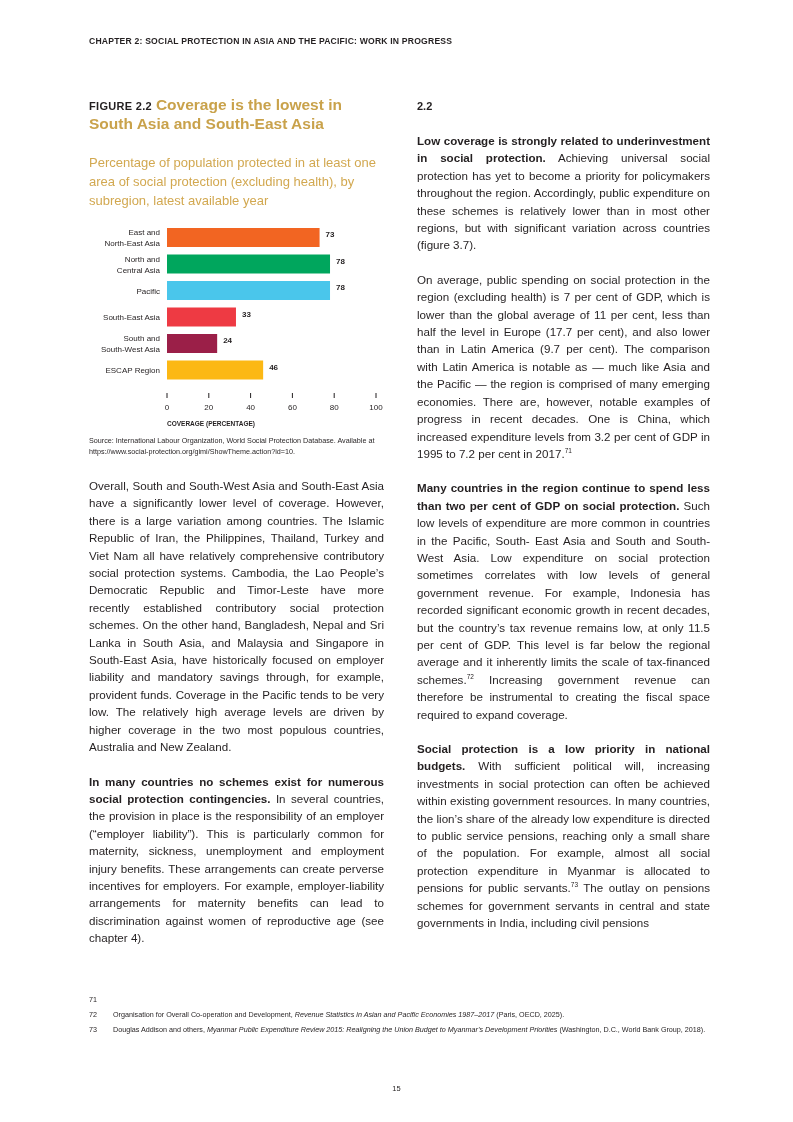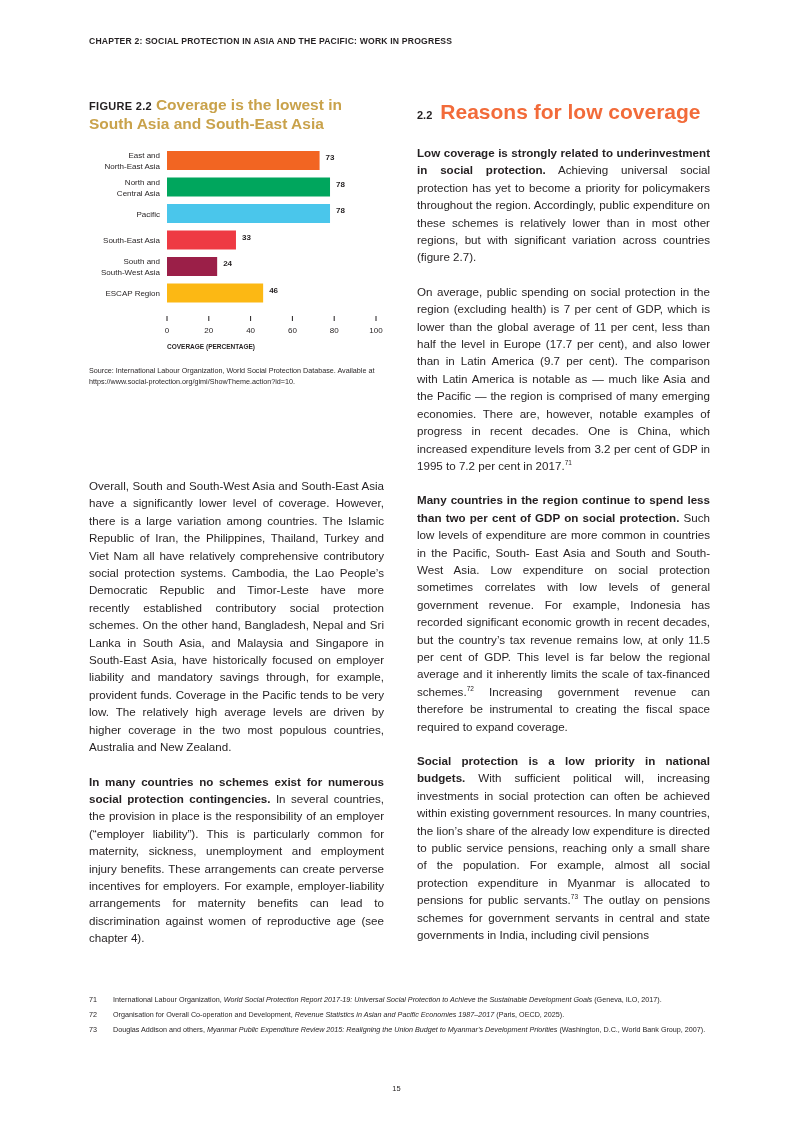--- a/index.html
+++ b/index.html
@@ -7,21 +7,21 @@
          font-family: "Liberation Sans", "DejaVu Sans", sans-serif; color: #231f20; }
   .chapter-head { position: absolute; left: 89px; top: 36px; font-size: 8.6px; font-weight: bold;
                   letter-spacing: 0.2px; color: #231f20; }
   .left-col { position: absolute; left: 89px; top: 96px; width: 295px; }
   .right-col { position: absolute; left: 410px; top: 100px; width: 293px; margin-left: 7px; }
   .fig-title { font-size: 15.5px; line-height: 18px; color: #c9a24b; font-weight: bold; margin: 0; }
   .fig-label { font-size: 11px; color: #231f20; font-weight: bold; letter-spacing: 0.3px; margin-right: 4px; }
   .fig-sub { font-size: 13px; line-height: 19px; color: #d2a850; margin: 20px 0 0 0; }
   .chart { position: relative; width: 300px; height: 205px; margin-top: 16px; }
   .chart svg { position: absolute; left: 0; top: 0; }
-  .source { font-size: 7.2px; line-height: 11px; color: #231f20; margin-top: 11px; }
+  .source { font-size: 7.2px; line-height: 11px; color: #231f20; margin-top: 4px; }
   p.body { font-size: 11.6px; line-height: 17.4px; text-align: justify; margin: 0; }
   p.body + p.body { margin-top: 17px; }
   .left-text { position: absolute; left: 89px; top: 477px; width: 295px; }
   .section-head { margin: 0 0 20px 0; display: flex; align-items: baseline; }
   .section-num { font-size: 11px; font-weight: bold; color: #231f20; margin-right: 8px; }
   .section-title { font-size: 21px; font-weight: bold; color: #f26b3a; }
   .lead { font-weight: bold; }
   sup { font-size: 6.5px; line-height: 0; }
   .footnotes { position: absolute; left: 89px; top: 994px; width: 620px; font-size: 7.2px; line-height: 11px; }
   .fn { display: flex; margin-bottom: 4px; }
@@ -30,20 +30,21 @@
 </style>
 </head>
 <body>
 
 <div class="chapter-head">CHAPTER 2: SOCIAL PROTECTION IN ASIA AND THE PACIFIC: WORK IN PROGRESS</div>
 
 <div class="left-col">
   <h2 class="fig-title">
     <span class="fig-label">FIGURE 2.2</span><span>Coverage is the lowest in South Asia and South-East Asia</span>
   </h2>
+  <p class="fig-sub">Percentage of population protected in at least one area of social protection (excluding health), by subregion, latest available year</p>
   <div class="chart">
     <svg id="chart-svg" width="300" height="205">
         <rect x="78" y="2" width="152.57" height="19" fill="#f26522"></rect>
         <text x="236.57" y="11" font-size="8" font-weight="bold" fill="#231f20" font-family="Liberation Sans, sans-serif">73</text>
         <text x="71" y="9" font-size="8" text-anchor="end" fill="#231f20" font-family="Liberation Sans, sans-serif">East and</text>
         <text x="71" y="20" font-size="8" text-anchor="end" fill="#231f20" font-family="Liberation Sans, sans-serif">North-East Asia</text>
         <rect x="78" y="28.5" width="163.02" height="19" fill="#00a65d"></rect>
         <text x="247.02" y="37.5" font-size="8" font-weight="bold" fill="#231f20" font-family="Liberation Sans, sans-serif">78</text>
         <text x="71" y="35.5" font-size="8" text-anchor="end" fill="#231f20" font-family="Liberation Sans, sans-serif">North and</text>
         <text x="71" y="46.5" font-size="8" text-anchor="end" fill="#231f20" font-family="Liberation Sans, sans-serif">Central Asia</text>
@@ -79,36 +80,34 @@
 </div>
 
 <div class="left-text">
   <p class="body">Overall, South and South-West Asia and South-East Asia have a significantly lower level of coverage. However, there is a large variation among countries. The Islamic Republic of Iran, the Philippines, Thailand, Turkey and Viet Nam all have relatively comprehensive contributory social protection systems. Cambodia, the Lao People’s Democratic Republic and Timor-Leste have more recently established contributory social protection schemes. On the other hand, Bangladesh, Nepal and Sri Lanka in South Asia, and Malaysia and Singapore in South-East Asia, have historically focused on employer liability and mandatory savings through, for example, provident funds. Coverage in the Pacific tends to be very low. The relatively high average levels are driven by higher coverage in the two most populous countries, Australia and New Zealand.</p>
   <p class="body"><span class="lead">In many countries no schemes exist for numerous social protection contingencies.</span><span> In several countries, the provision in place is the responsibility of an employer (“employer liability”). This is particularly common for maternity, sickness, unemployment and employment injury benefits. These arrangements can create perverse incentives for employers. For example, employer-liability arrangements for maternity benefits can lead to discrimination against women of reproductive age (see chapter 4).</span></p>
 </div>
 
 <div class="right-col">
   <div class="section-head">
     <span class="section-num">2.2</span>
-    <span class="section-title">Reasons for low coverage</span>
   </div>
-  <p class="body"><span class="lead">Low coverage is strongly related to underinvestment in social protection.</span><span> Achieving universal social protection has yet to become a priority for policymakers throughout the region. Accordingly, public expenditure on these schemes is relatively lower than in most other regions, but with significant variation across countries (figure 2.7).</span></p>
+  <p class="body"><span class="lead">Low coverage is strongly related to underinvestment in social protection.</span><span> Achieving universal social protection has yet to become a priority for policymakers throughout the region. Accordingly, public expenditure on these schemes is relatively lower than in most other regions, but with significant variation across countries (figure 3.7).</span></p>
   <p class="body"><span>On average, public spending on social protection in the region (excluding health) is 7 per cent of GDP, which is lower than the global average of 11 per cent, less than half the level in Europe (17.7 per cent), and also lower than in Latin America (9.7 per cent). The comparison with Latin America is notable as — much like Asia and the Pacific — the region is comprised of many emerging economies. There are, however, notable examples of progress in recent decades. One is China, which increased expenditure levels from 3.2 per cent of GDP in 1995 to 7.2 per cent in 2017.</span><sup>71</sup></p>
   <p class="body"><span class="lead">Many countries in the region continue to spend less than two per cent of GDP on social protection.</span><span> Such low levels of expenditure are more common in countries in the Pacific, South- East Asia and South and South-West Asia. Low expenditure on social protection sometimes correlates with low levels of general government revenue. For example, Indonesia has recorded significant economic growth in recent decades, but the country’s tax revenue remains low, at only 11.5 per cent of GDP. This level is far below the regional average and it inherently limits the scale of tax-financed schemes.</span><sup>72</sup><span> Increasing government revenue can therefore be instrumental to creating the fiscal space required to expand coverage.</span></p>
   <p class="body"><span class="lead">Social protection is a low priority in national budgets.</span><span> With sufficient political will, increasing investments in social protection can often be achieved within existing government resources. In many countries, the lion’s share of the already low expenditure is directed to public service pensions, reaching only a small share of the population. For example, almost all social protection expenditure in Myanmar is allocated to pensions for public servants.</span><sup>73</sup><span> The outlay on pensions schemes for government servants in central and state governments in India, including civil pensions</span></p>
 </div>
 
 <div class="footnotes">
   <div class="fn">
     <span class="fn-num">71</span>
-    <span><span>International Labour Organization, </span><i>World Social Protection Report 2017-19: Universal Social Protection to Achieve the Sustainable Development Goals</i><span> (Geneva, ILO, 2017).</span></span>
   </div>
   <div class="fn">
     <span class="fn-num">72</span>
     <span><span>Organisation for Overall Co-operation and Development, </span><i>Revenue Statistics in Asian and Pacific Economies 1987–2017</i><span> (Paris, OECD, 2025).</span></span>
   </div>
   <div class="fn">
     <span class="fn-num">73</span>
-    <span><span>Douglas Addison and others, </span><i>Myanmar Public Expenditure Review 2015: Realigning the Union Budget to Myanmar’s Development Priorities</i><span> (Washington, D.C., World Bank Group, 2007).</span></span>
+    <span><span>Douglas Addison and others, </span><i>Myanmar Public Expenditure Review 2015: Realigning the Union Budget to Myanmar’s Development Priorities</i><span> (Washington, D.C., World Bank Group, 2018).</span></span>
   </div>
 </div>
 
 <div class="page-num">15</div>
 
 </body></html>

